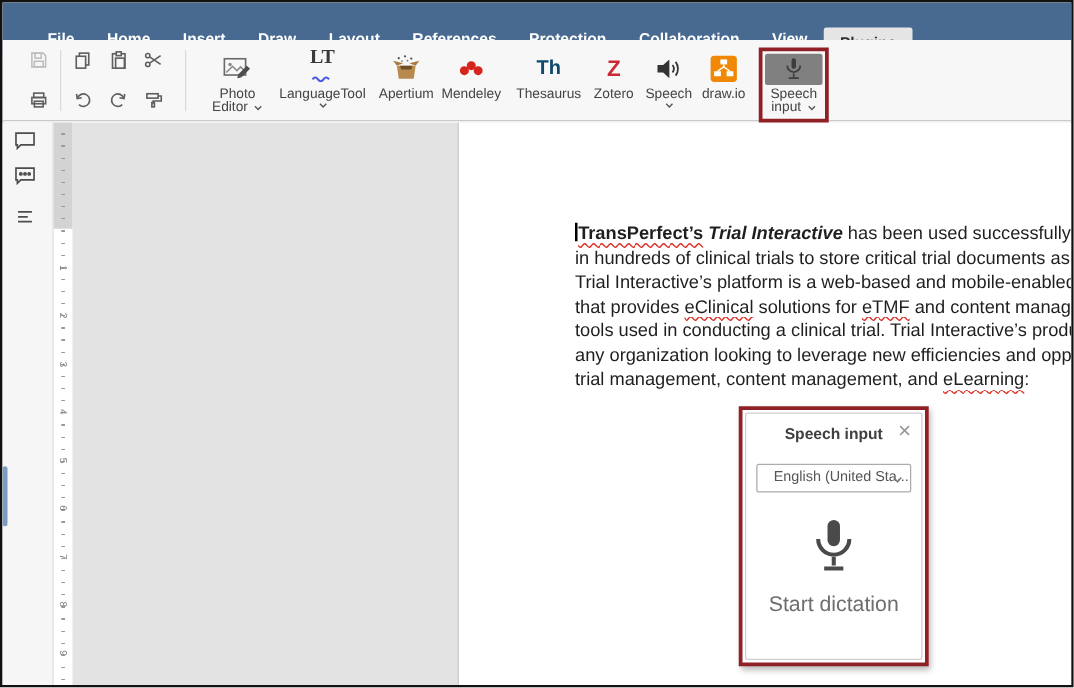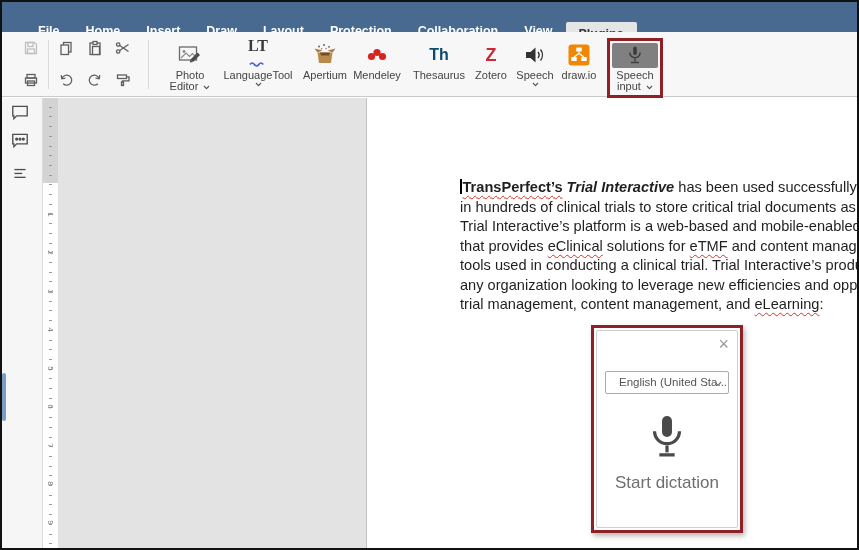--- a/index.html
+++ b/index.html
@@ -91,20 +91,21 @@
 <body>
 
 <div class="window">
 
   <div class="menubar">
     <div class="mtab">File</div>
     <div class="mtab">Home</div>
     <div class="mtab">Insert</div>
     <div class="mtab">Draw</div>
     <div class="mtab">Layout</div>
+    <div class="mtab">References</div>
     <div class="mtab">Protection</div>
     <div class="mtab">Collaboration</div>
     <div class="mtab">View</div>
     <div class="mtab active">Plugins</div>
   </div>
 
   <div class="toolbar">
 
     <div class="qicon disabled" style="left:20px; top:7px;">
       <svg width="16" height="16" viewBox="0 0 16 16">
@@ -347,20 +348,21 @@
       <div><span>tools used in conducting a clinical trial. Trial Interactive’s products o</span></div>
       <div><span>any organization looking to leverage new efficiencies and opportun</span></div>
       <div>
         <span>trial management, content management, and </span><span class="sp">eLearning</span><span>:</span>
       </div>
     </div>
   </div>
 
   <div class="annot annot-panel" style="pointer-events:auto;">
     <div class="spanel">
+      <div class="spanel-title">Speech input</div>
       <div class="spanel-close">×</div>
       <div class="lang-select">
         <span>English (United Sta...</span>
         <svg class="sel-chev" width="8" height="6" viewBox="0 0 8 6">
             <polyline points="1,1 4,4.4 7,1" fill="none" stroke="#777" stroke-width="1.2"></polyline>
           </svg>
       </div>
       <div class="dict-btn">
         <svg width="46" height="50" viewBox="0 0 24 26">
             <rect x="9.4" y="1.5" width="5.2" height="11" rx="2.6" fill="#4a4a4a"></rect>

